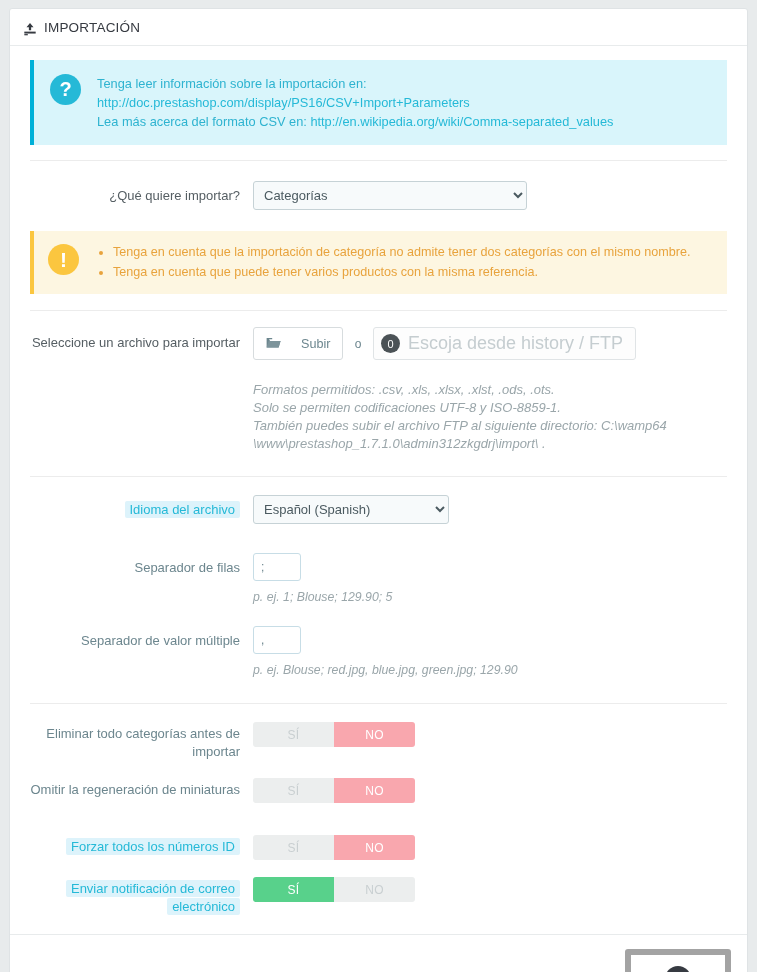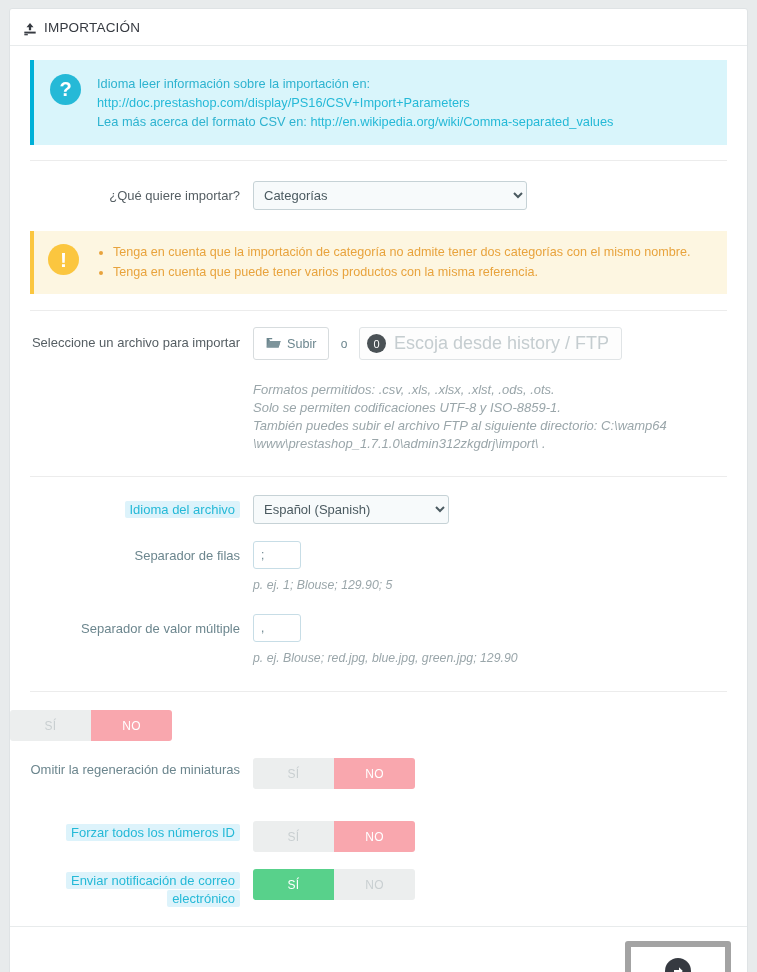--- a/index.html
+++ b/index.html
@@ -126,21 +126,21 @@
     font-size: 13px;
     color: #4b5a60;
     padding: 3px 6px;
     font-family: "Liberation Sans", sans-serif;
     outline: none;
   }
   #type-select { width: 274px; }
   #lang-select { width: 196px; }
 
   .btn-upload {
-    display: inline-flex; align-items: center; gap: 6px;
+    display: inline-flex; align-items: center; gap: 20px;
     height: 31px;
     border: 1px solid #d7dcde;
     background: #fff;
     border-radius: 3px;
     padding: 0 12px;
     font-size: 12.6px;
     color: #6c868e;
     vertical-align: middle;
     cursor: pointer;
   }
@@ -177,21 +177,21 @@
     border-radius: 3px;
     background: #fff;
     font-size: 12px; color: #6c868e;
     padding: 2px 7px;
     font-family: "Liberation Sans", sans-serif;
     outline: none;
     box-sizing: border-box;
   }
 
   
-  .switch { display: inline-flex; width: 162px; height: 31px; border-radius: 3px; overflow: hidden; }
+  .switch { display: inline-flex; width: 162px; height: 25px; border-radius: 3px; overflow: hidden; }
   .switch span {
     flex: 1; display:flex; align-items:center; justify-content:center;
     font-size: 12px; letter-spacing: .3px;
   }
   .sw-off-yes { background: #eceeee; color: #c9cfd1; }
   .sw-off-no  { background: #eceeee; color: #c9cfd1; }
   .sw-on-yes  { background: #58d18b; color: #ffffff; }
   .sw-on-no   { background: #f9a7ae; color: #ffffff; }
 
   .toggle-row { display:flex; align-items: flex-start; margin-top: 0; }
@@ -237,21 +237,21 @@
           <rect x="1.5" y="13.8" width="4" height="1.4" fill="#363a41"></rect>
         </svg>
       </span>
       <span class="title">IMPORTACIÓN</span>
     </div>
 
     <div class="alert-info">
       <div class="circle-icon">?</div>
       <div class="txt">
         <div>
-          <span>Idioma leer información sobre la importación en: </span><a href="#">http://doc.prestashop.com/display/PS16/CSV+Import+Parameters</a>
+          <span>Tenga leer información sobre la importación en: </span><a href="#">http://doc.prestashop.com/display/PS16/CSV+Import+Parameters</a>
         </div>
         <div>
           <span>Lea más acerca del formato CSV en: </span><a href="#">http://en.wikipedia.org/wiki/Comma-separated_values</a>
         </div>
       </div>
     </div>
 
     <hr class="sep">
 
     <div class="row" style="margin-top:20px; margin-bottom:21px;">
@@ -307,41 +307,44 @@
       <div class="row-label">
         <span class="hl">Idioma del archivo</span>
       </div>
       <div class="row-field">
         <select class="ps-select" id="lang-select">
           <option>Español (Spanish)</option>
         </select>
       </div>
     </div>
 
-    <div class="row" style="margin-top:17px;">
+    <div class="row" style="margin-top:29px;">
       <div class="row-label">Separador de filas</div>
       <div class="row-field">
         <input class="sep-input" type="text" value=";" style="">
         <div class="hint-small">p. ej. 1; Blouse; 129.90; 5</div>
       </div>
     </div>
 
     <div class="row" style="margin-top:20px;">
       <div class="row-label">Separador de valor múltiple</div>
       <div class="row-field">
         <input class="sep-input" type="text" value="," style="">
         <div class="hint-small">p. ej. Blouse; red.jpg, blue.jpg, green.jpg; 129.90</div>
       </div>
     </div>
 
     <hr class="sep" style="margin-top:24px;">
 
     <div style="margin-top:18px;">
 
       <div class="toggle-row" style="margin-bottom:17px;">
+        <div class="row-label">
+          <span>Eliminar todo categorías antes de importar</span>
+        </div>
         <div class="row-field">
           <span class="switch">
             <span class="sw-off-yes">SÍ</span>
             <span class="sw-on-no">NO</span>
           </span>
         </div>
       </div>
 
       <div class="toggle-row" style="margin-bottom:32px;">
         <div class="row-label">

